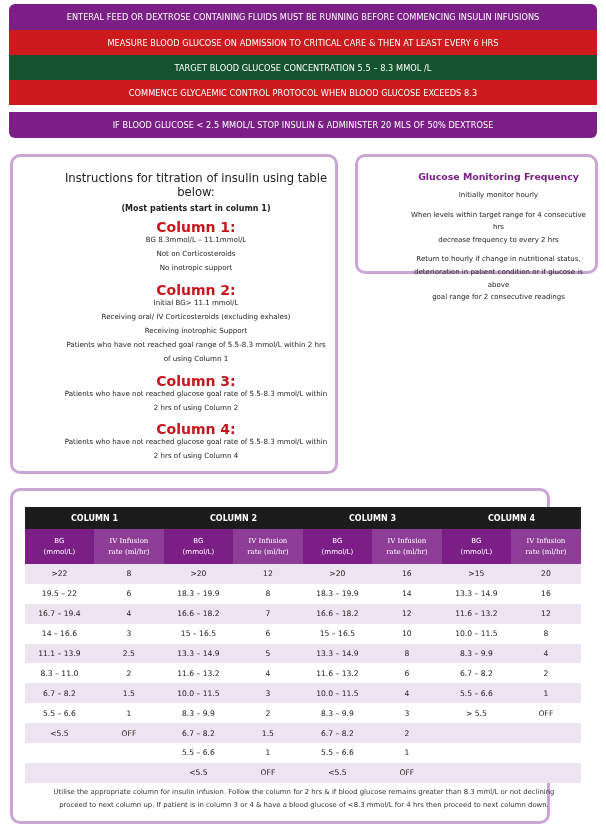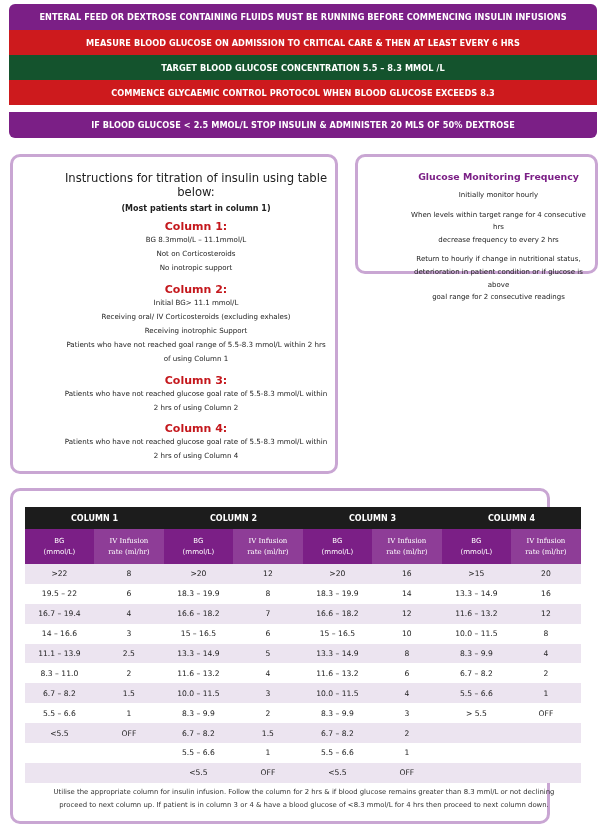--- a/index.html
+++ b/index.html
@@ -1,38 +1,38 @@
 <!DOCTYPE html>
 <html><head>
 <meta charset="utf-8">
 <style>
   html, body { margin: 0; padding: 0; background: #ffffff; }
   body { width: 606px; height: 832px; position: relative; overflow: hidden;
          font-family: "DejaVu Sans", sans-serif; color: #222; }
 
   .banners { position: absolute; left: 9px; top: 4px; width: 588px; }
-  .banner { color: #fff; font-weight: bold; font-size: 8.2px; text-align: center;
+  .banner { color: #fff; font-weight: normal; font-size: 8.2px; text-align: center;
             letter-spacing: 0.05px; display: flex; align-items: center; justify-content: center;
             white-space: nowrap; }
   .b1 { height: 26px; background: #7b1f86; border-radius: 6px 6px 0 0; }
   .b2 { height: 25px; background: #cd1a1d; }
   .b3 { height: 25px; background: #14532d; }
   .b4 { height: 25px; background: #cd1a1d; }
   .b5 { position: absolute; left: 9px; top: 112px; width: 588px; height: 26px;
         background: #7b1f86; border-radius: 0 0 6px 6px; }
 
   .box { position: absolute; border: 3px solid #c9a6d3; border-radius: 10px; background: #fff; box-sizing: border-box; padding-left: 44px; }
   .box-left { left: 10px; top: 154px; width: 328px; height: 320px; }
   .box-right { left: 355px; top: 154px; width: 243px; height: 120px; }
   .box-table { left: 10px; top: 488px; width: 540px; height: 336px; }
 
   .instr-title { text-align: center; font-size: 11.6px; margin-top: 14px; color: #222; }
   .instr-sub { text-align: center; font-size: 8px; font-weight: bold; margin-top: 5px; }
   .instr-block { text-align: center; font-size: 7.1px; line-height: 14.2px; }
-  .col-head { text-align: center; color: #c4171c; font-weight: bold; font-size: 11px; margin-top: 8px; line-height: 12px; }
+  .col-head { text-align: center; color: #c4171c; font-weight: bold; font-size: 14px; margin-top: 8px; line-height: 12px; }
 
   .mon-title { text-align: center; color: #7b1f86; font-weight: bold; font-size: 9.4px; margin-top: 14px; }
   .mon-p { text-align: center; font-size: 7px; line-height: 12.6px; margin: 7px 8px 0; }
 
   table.tit { position: absolute; left: 12px; top: 16px; width: 556px; border-collapse: collapse;
               font-size: 7.6px; text-align: center; }
   table.tit th.grp { background: #1c1c1c; color: #fff; font-size: 8px; font-weight: bold; height: 20px; }
   table.tit th.sub { color: #fff; font-weight: normal; font-size: 7px; line-height: 11px; height: 33px; }
   table.tit th.bg { background: #7b1f86; }
   table.tit th.iv { background: #8e3d97; font-family: "DejaVu Serif", serif; }

